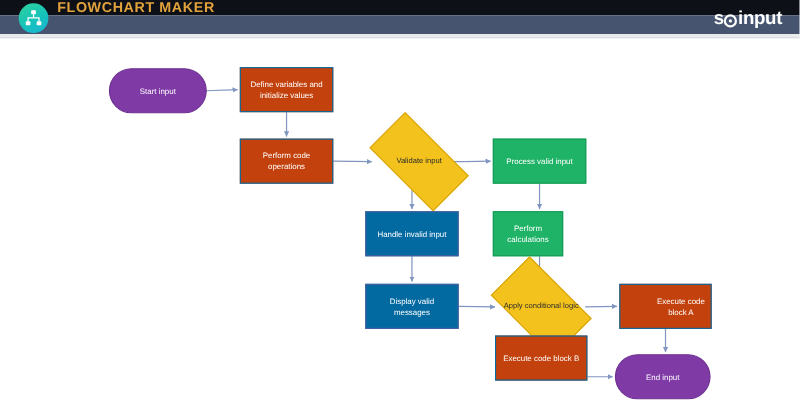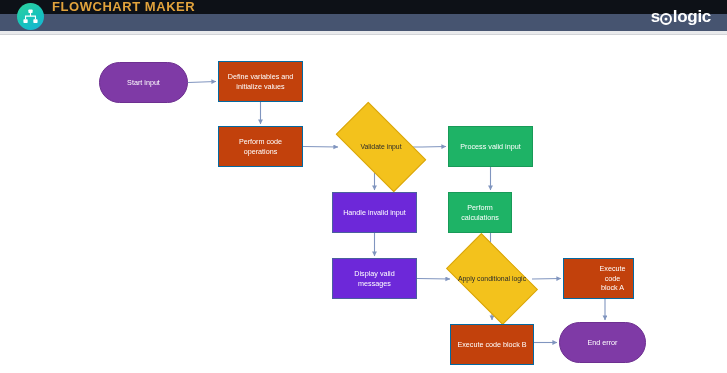--- a/index.html
+++ b/index.html
@@ -63,21 +63,21 @@
   #canvas { position:absolute; left:0; top:35px; width:727px; height:338px; background:#ffffff; }
   #wires { position:absolute; left:0; top:0; width:727px; height:338px; }
 
   .node {
     position:absolute; display:flex; align-items:center; justify-content:center;
     text-align:center; color:#ffffff; font-size:7.2px; line-height:9.6px;
     padding:2px 4px; z-index:3;
   }
   .n-process { background:#c2410c; border:1px solid #0369a1; }
   .n-green   { background:#1eb366; border:1px solid #189a58; }
-  .n-red     { background:#6d28d9; border:1px solid #4a5f9e; }
+  .n-red     { background:#0369a1; border:1px solid #4a5f9e; }
   .n-term {
     background:#7f3aa6; border:1px solid #6d3090;
     border-radius:22px/22px;
   }
   .n-dec {
     background:transparent; border:none; padding:0;
     color:#2b2b2b; font-size:6.9px; line-height:8.4px;
   }
   .n-dec .dec-shape {
     position:absolute; inset:0;
@@ -102,21 +102,21 @@
       <rect x="16" y="16" width="6" height="5" rx="1" fill="#ffffff"></rect>
       <path d="M12 7 V11.5 M5 16 V11.5 H19 V16" stroke="#ffffff" stroke-width="1.6" fill="none"></path>
     </svg>
   </div>
 
   <div class="kicker">FLOWCHART MAKER</div>
 
   <div class="brand">
     <span>s</span>
     <span class="b-o"></span>
-    <span>logic</span>
+    <span>input</span>
   </div>
 
   <div id="canvas">
     <svg id="wires">
       <defs>
         <marker id="ar" markerWidth="5" markerHeight="5" refX="4.2" refY="2.2" orient="auto" markerUnits="strokeWidth">
           <path d="M0,0 L4.4,2.2 L0,4.4 z" fill="#8095bf"></path>
         </marker>
       </defs>
       <g id="edge-group" stroke="#8095bf" stroke-width="1.1" fill="none">
@@ -158,25 +158,25 @@
         <div class="node n-green" style="left: 448px; top: 157px; width: 64px; height: 41px;">
           <span>Perform calculations</span>
         </div>
         <div class="node n-red" style="left: 332px; top: 223px; width: 85px; height: 41px;">
           <span>Display valid messages</span>
         </div>
         <div class="node n-dec" style="left: 452px; top: 219px; width: 80px; height: 50px;">
           <div class="dec-shape"></div>
           <span class="dec-label">Apply conditional logic</span>
         </div>
-        <div class="node n-process" style="left: 563px; top: 223px; width: 71px; height: 41px; padding-left: 32px;">
+        <div class="node n-process" style="left: 563px; top: 223px; width: 84px; height: 41px; padding-left: 32px;">
           <span>Execute code block A</span>
         </div>
-        <div class="node n-process" style="left: 450px; top: 289px; width: 84px; height: 41px;">
+        <div class="node n-process" style="left: 450px; top: 270px; width: 84px; height: 41px;">
           <span>Execute code block B</span>
         </div>
         <div class="node n-term" style="left: 559px; top: 287px; width: 87px; height: 41px;">
-          <span>End error</span>
+          <span>End input</span>
         </div>
       </div>
   </div>
 
 </div>
 
 </body></html>

